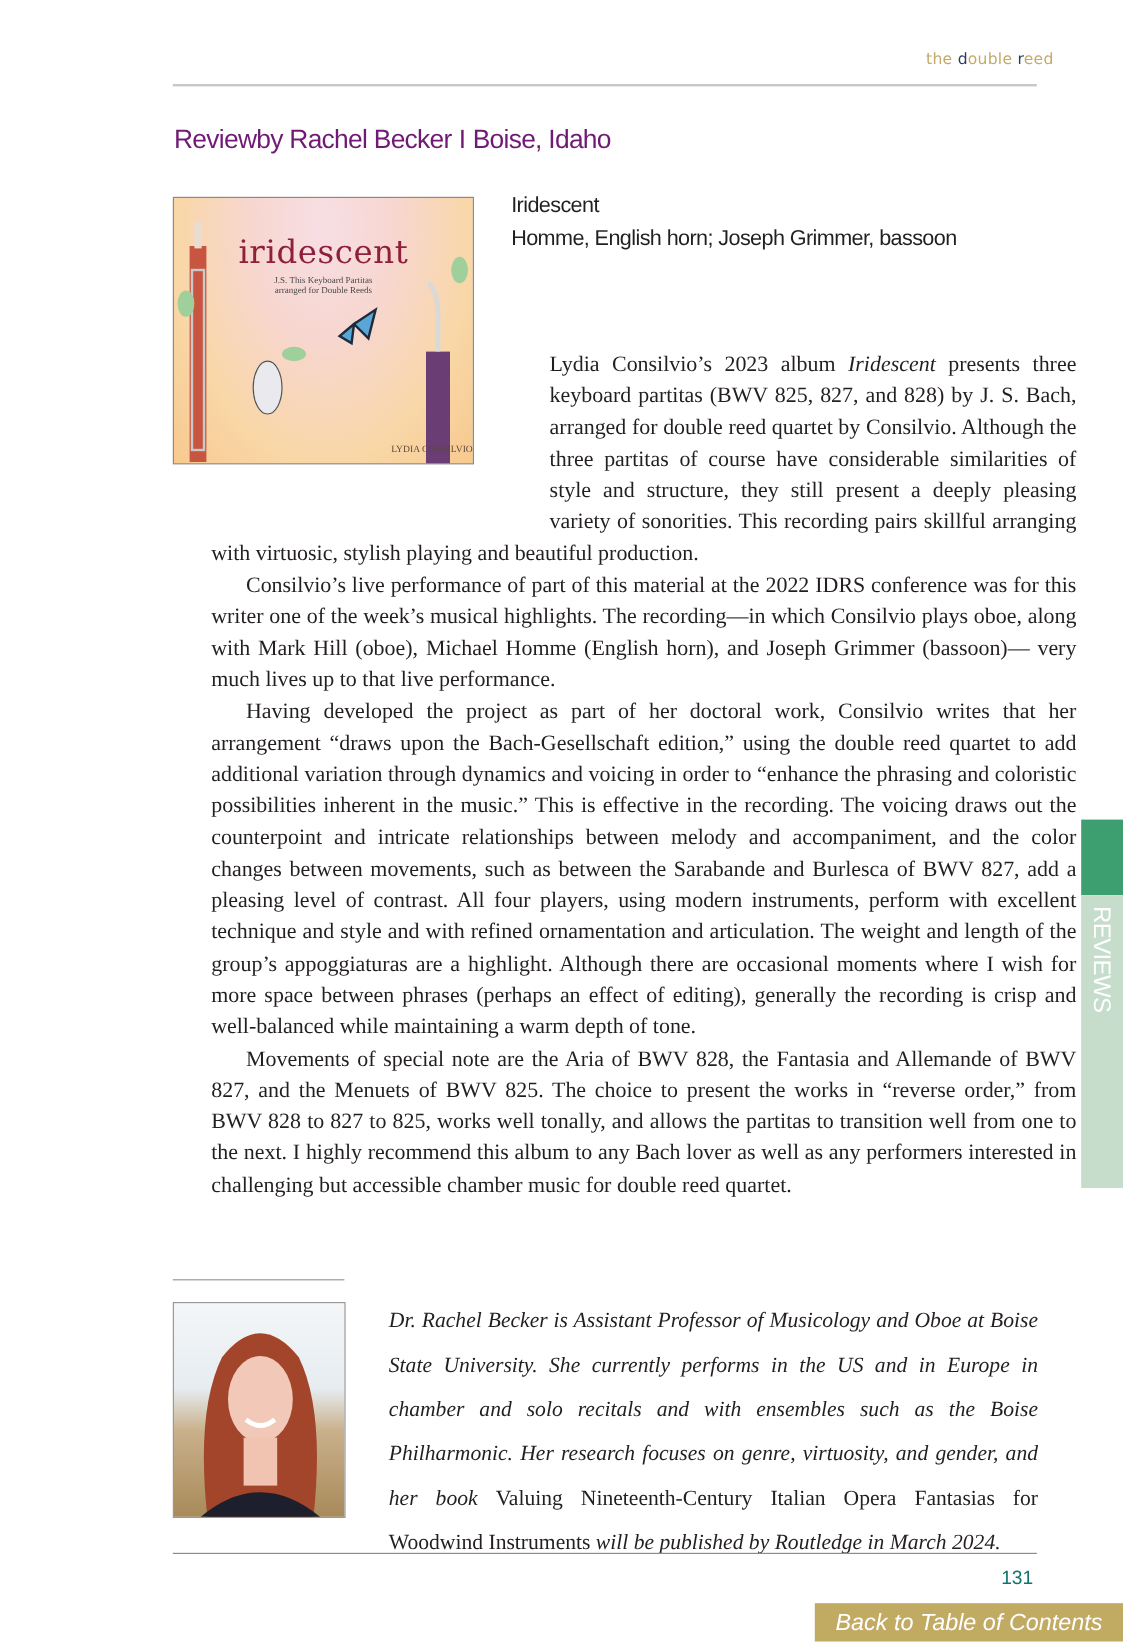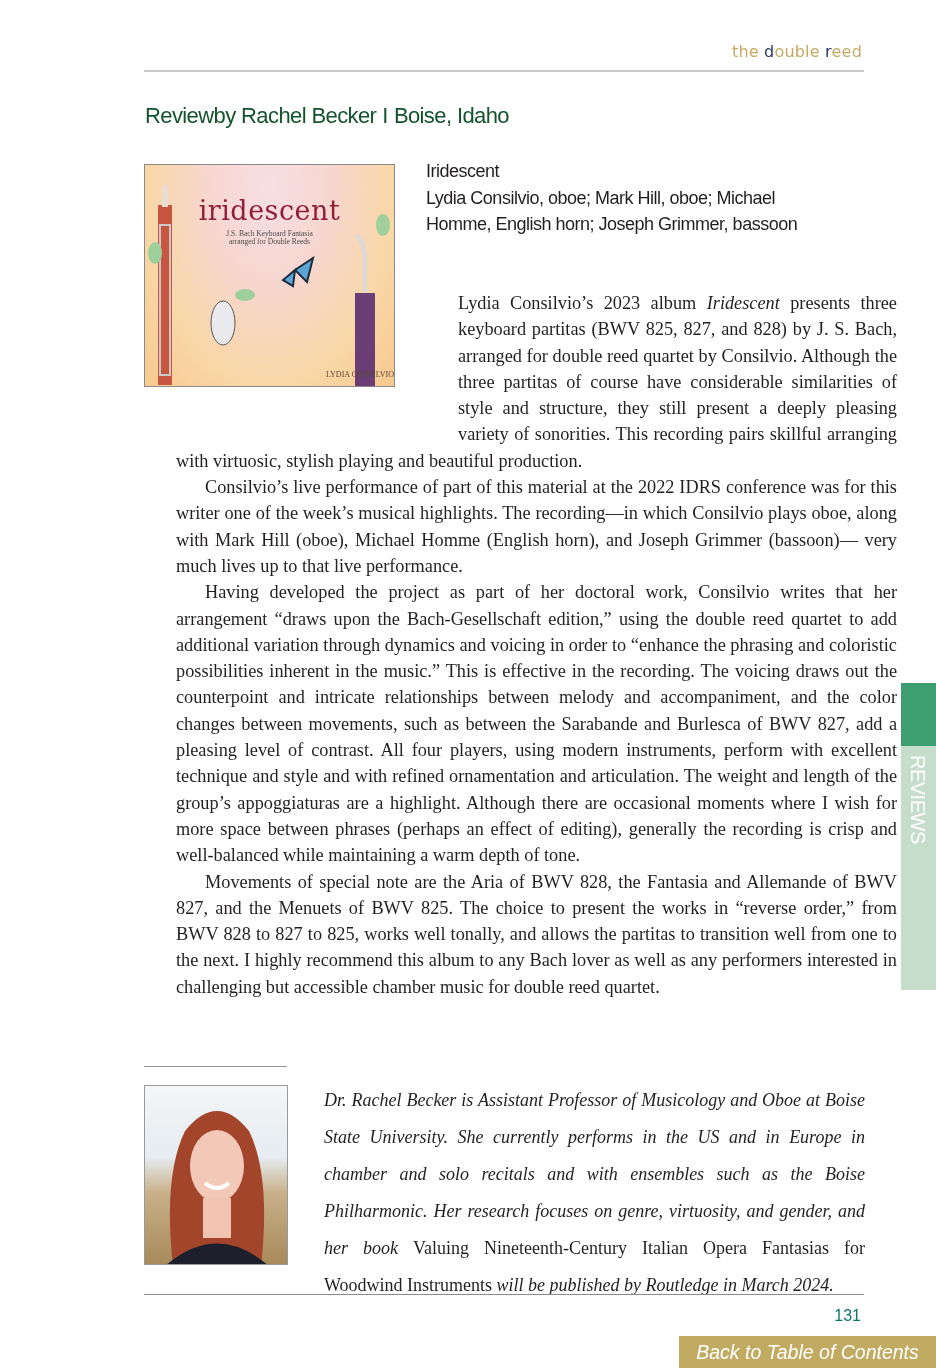--- a/index.html
+++ b/index.html
@@ -1,22 +1,22 @@
 <!DOCTYPE html>
 <html><head>
 <meta charset="utf-8">
 <style>
   html, body { margin: 0; padding: 0; background: #ffffff; }
   body { width: 936px; height: 1368px; position: relative; overflow: hidden; }
 
-  .masthead { position: absolute; right: 74px; top: 42px; font-family: "DejaVu Sans", sans-serif; font-size: 16px; letter-spacing: 0.2px; color: #c4aa64; }
+  .masthead { position: absolute; right: 58px; top: 42px; font-family: "DejaVu Sans", sans-serif; font-size: 13px; letter-spacing: 0.2px; color: #c4aa64; }
   .masthead .d, .masthead .r { color: #2b3b5c; }
   .top-rule { position: absolute; left: 144px; top: 70px; width: 720px; height: 2px; background: #c8c8c8; }
 
-  .review-heading { position: absolute; left: 145px; top: 103px; font-family: "Liberation Sans", sans-serif; font-size: 22px; color: #14532d; letter-spacing: -0.6px; white-space: nowrap; }
+  .review-heading { position: absolute; left: 145px; top: 103px; font-family: "Liberation Sans", sans-serif; font-size: 22px; color: #701a75; letter-spacing: -0.6px; white-space: nowrap; }
   .review-heading .sep { margin: 0 6px; }
 
   .album-cover { position: absolute; left: 144px; top: 164px; width: 251px; height: 223px; border: 1px solid #8a8a8a; box-sizing: border-box; overflow: hidden;
     background: radial-gradient(ellipse at 50% 10%, #f7dfe4 0%, #f7d6cf 35%, #f9d7a7 70%, #f7c98e 100%); }
   .album-cover .cv-title { position: absolute; left: 0; right: 0; top: 30px; text-align: center; font-family: "DejaVu Serif", serif; font-size: 27px; color: #8f1f3b; letter-spacing: 0.5px; }
   .album-cover .cv-sub { position: absolute; left: 0; right: 0; top: 65px; text-align: center; font-family: "Liberation Serif", serif; font-size: 7.5px; line-height: 8px; color: #4a4a4a; }
   .album-cover .cv-artist { position: absolute; left: 0; right: 0; top: 205px; text-align: right; font-family: "Liberation Serif", serif; font-size: 8px; color: #5a4a3a; }
 
   .album-meta { position: absolute; left: 426px; top: 158px; font-family: "Liberation Sans", sans-serif; font-size: 18px; line-height: 26.5px; color: #231f20; letter-spacing: -0.5px; }
   .album-meta .meta-title { display: block; }
@@ -60,27 +60,26 @@
     <rect x="15" y="60" width="10" height="150" fill="none" stroke="#c9c9c9" stroke-width="2"></rect>
     <ellipse cx="78" cy="158" rx="12" ry="22" fill="#e9e9ee" stroke="#555" stroke-width="1"></ellipse>
     <path d="M150 105 l18 -12 l-6 24 z M150 105 l-12 10 l10 6 z" fill="#5aa6d6" stroke="#1e2b3a" stroke-width="2"></path>
     <rect x="210" y="128" width="20" height="95" fill="#6a3d74"></rect>
     <path d="M220 128 L220 95 Q220 80 212 70" stroke="#d9d9d9" stroke-width="4" fill="none"></path>
     <ellipse cx="238" cy="60" rx="7" ry="11" fill="#9fcf9a"></ellipse>
     <ellipse cx="10" cy="88" rx="7" ry="11" fill="#9fcf9a"></ellipse>
     <ellipse cx="100" cy="130" rx="10" ry="6" fill="#9fcf9a"></ellipse>
   </svg>
   <div class="cv-title">iridescent</div>
-  <div class="cv-sub"><span>J.S. Bach Keyboard Fantasia</span><br><span>arranged for Double Reeds</span></div>
+  <div class="cv-sub"><span>J.S. This Keyboard Partitas</span><br><span>arranged for Double Reeds</span></div>
   <div class="cv-artist">LYDIA CONSILVIO</div>
 </div>
 
 <div class="album-meta">
   <span class="meta-title">Iridescent</span>
-  <span class="meta-line">Lydia Consilvio, oboe; Mark Hill, oboe; Michael</span>
   <span class="meta-line">Homme, English horn; Joseph Grimmer, bassoon</span>
 </div>
 
 <div class="body-text">
   <div class="float-spacer"></div>
   <p class="first"><span>Lydia Consilvio’s 2023 album </span><em>Iridescent</em><span> presents three keyboard partitas (BWV 825, 827, and 828) by J. S. Bach, arranged for double reed quartet by Consilvio. Although the three partitas of course have considerable similarities of style and structure, they still present a deeply pleasing variety of sonorities. This recording pairs skillful arranging with virtuosic, stylish playing and beautiful production.</span></p>
   <p>Consilvio’s live performance of part of this material at the 2022 IDRS conference was for this writer one of the week’s musical highlights. The recording—in which Consilvio plays oboe, along with Mark Hill (oboe), Michael Homme (English horn), and Joseph Grimmer (bassoon)— very much lives up to that live performance.</p>
   <p>Having developed the project as part of her doctoral work, Consilvio writes that her arrangement “draws upon the Bach-Gesellschaft edition,” using the double reed quartet to add additional variation through dynamics and voicing in order to “enhance the phrasing and coloristic possibilities inherent in the music.” This is effective in the recording. The voicing draws out the counterpoint and intricate relationships between melody and accompaniment, and the color changes between movements, such as between the Sarabande and Burlesca of BWV 827, add a pleasing level of contrast. All four players, using modern instruments, perform with excellent technique and style and with refined ornamentation and articulation. The weight and length of the group’s appoggiaturas are a highlight. Although there are occasional moments where I wish for more space between phrases (perhaps an effect of editing), generally the recording is crisp and well-balanced while maintaining a warm depth of tone.</p>
   <p>Movements of special note are the Aria of BWV 828, the Fantasia and Allemande of BWV 827, and the Menuets of BWV 825. The choice to present the works in “reverse order,” from BWV 828 to 827 to 825, works well tonally, and allows the partitas to transition well from one to the next. I highly recommend this album to any Bach lover as well as any performers interested in challenging but accessible chamber music for double reed quartet.</p>
 </div>

